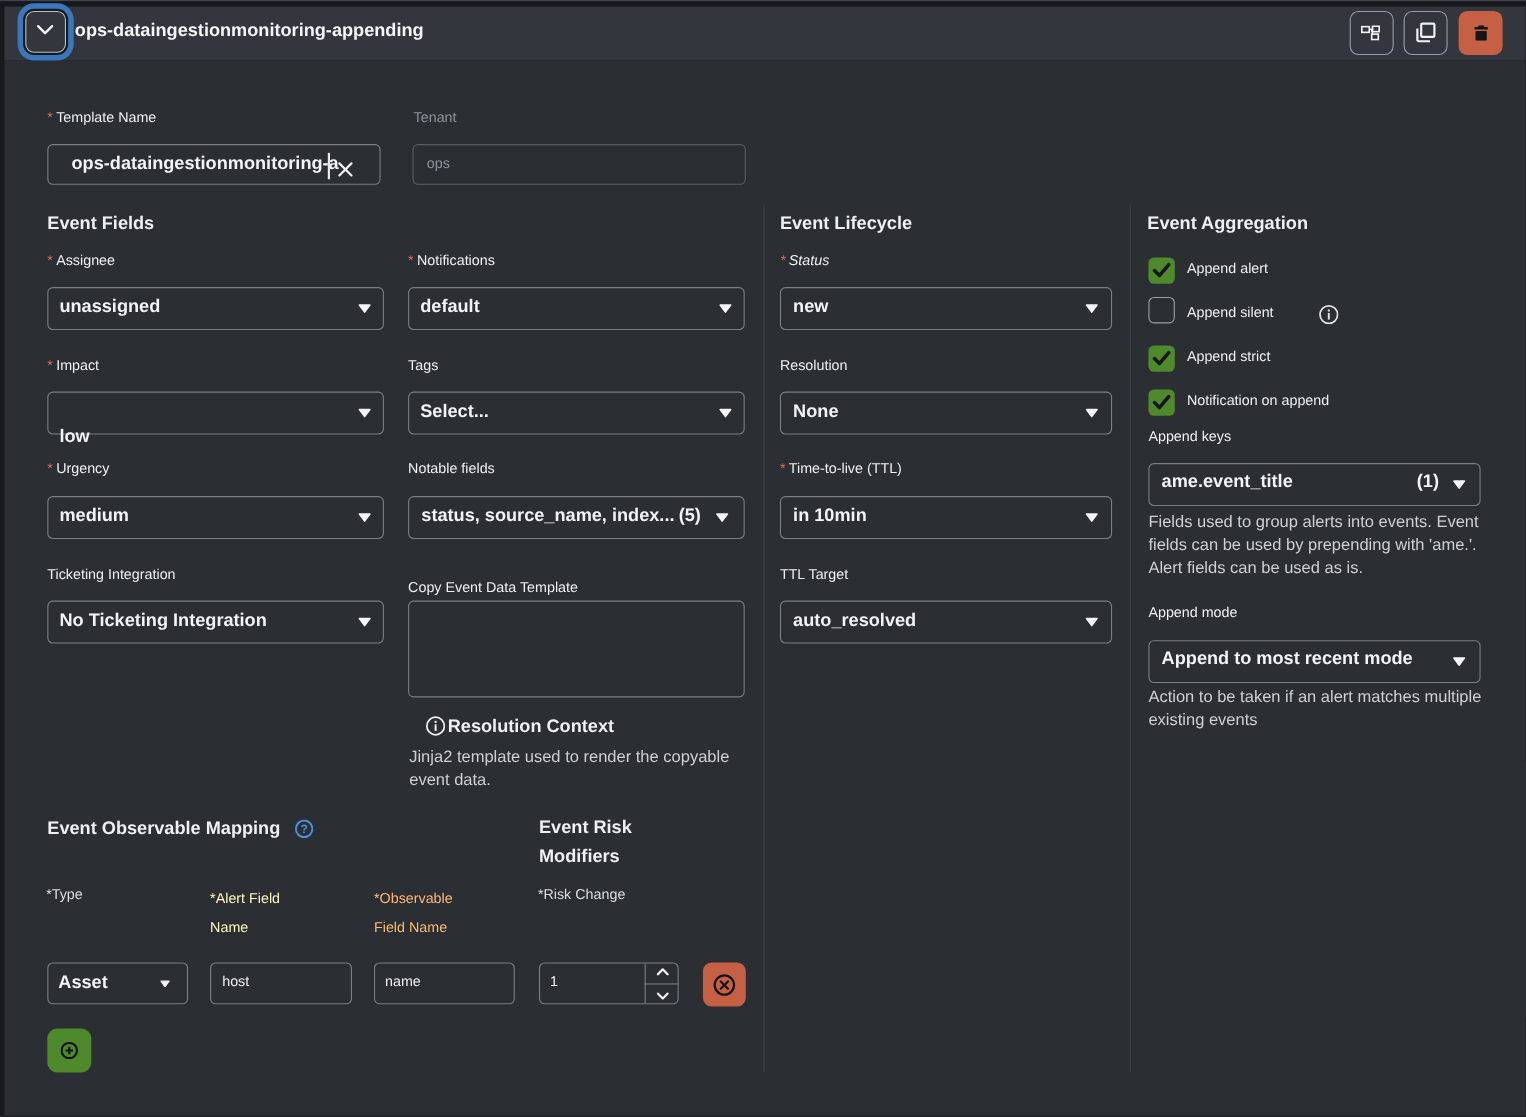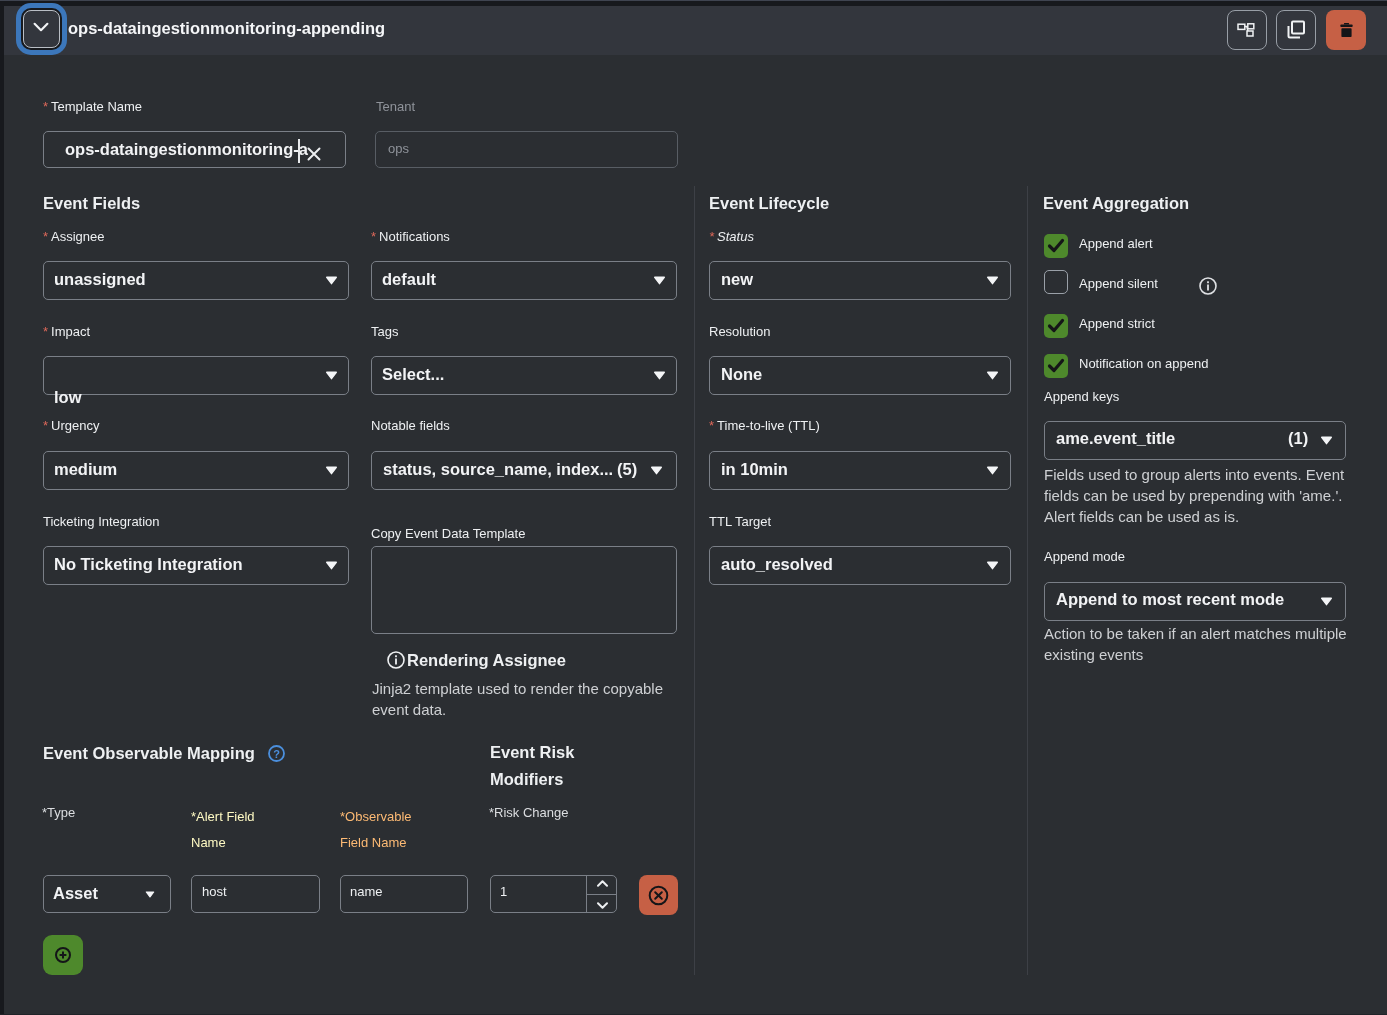--- a/index.html
+++ b/index.html
@@ -120,21 +120,21 @@
   </svg>
 
 <div class="abs lbl" style="left:371px;top:514px;margin-top:12px;">Copy Event Data Template</div>
 <div class="abs box" style="left:371px;top:546px;width:306px;height:88px;"></div>
 
 <svg class="abs" style="left:387px;top:651px;" width="18" height="18" viewBox="0 0 18 18" fill="none">
     <circle cx="9" cy="9" r="8" stroke="#eef0f2" stroke-width="1.6"></circle>
     <rect x="8.1" y="7.5" width="1.8" height="6" fill="#eef0f2"></rect>
     <rect x="8.1" y="4.3" width="1.8" height="1.9" fill="#eef0f2"></rect>
   </svg>
-<div class="abs sect" style="left:407px;top:651px;">Rendering Assignee</div>
+<div class="abs sect" style="left:407px;top:651px;">Resolution Context</div>
 <div class="abs helper" style="left:372px;top:678px;">Jinja2 template used to render the copyable<br>event data.</div>
 
 <div class="abs sect" style="left:709px;top:194px;">Event Lifecycle</div>
 
 <div class="abs lbl" style="left:709px;top:229px;font-style:italic;"><span class="star">*</span>Status</div>
 <div class="abs box" style="left:709px;top:261px;width:302px;height:39px;"></div>
 <div class="abs val" style="left:721px;top:270px;">new</div>
 <svg class="abs" style="left:986px;top:276px;" width="13" height="9" viewBox="0 0 13 9">
     <path d="M1.7 1.3 L11.3 1.3 L6.5 7.7 Z" fill="#f4f5f7" stroke="#f4f5f7" stroke-width="1.4" stroke-linejoin="round"></path>
   </svg>

